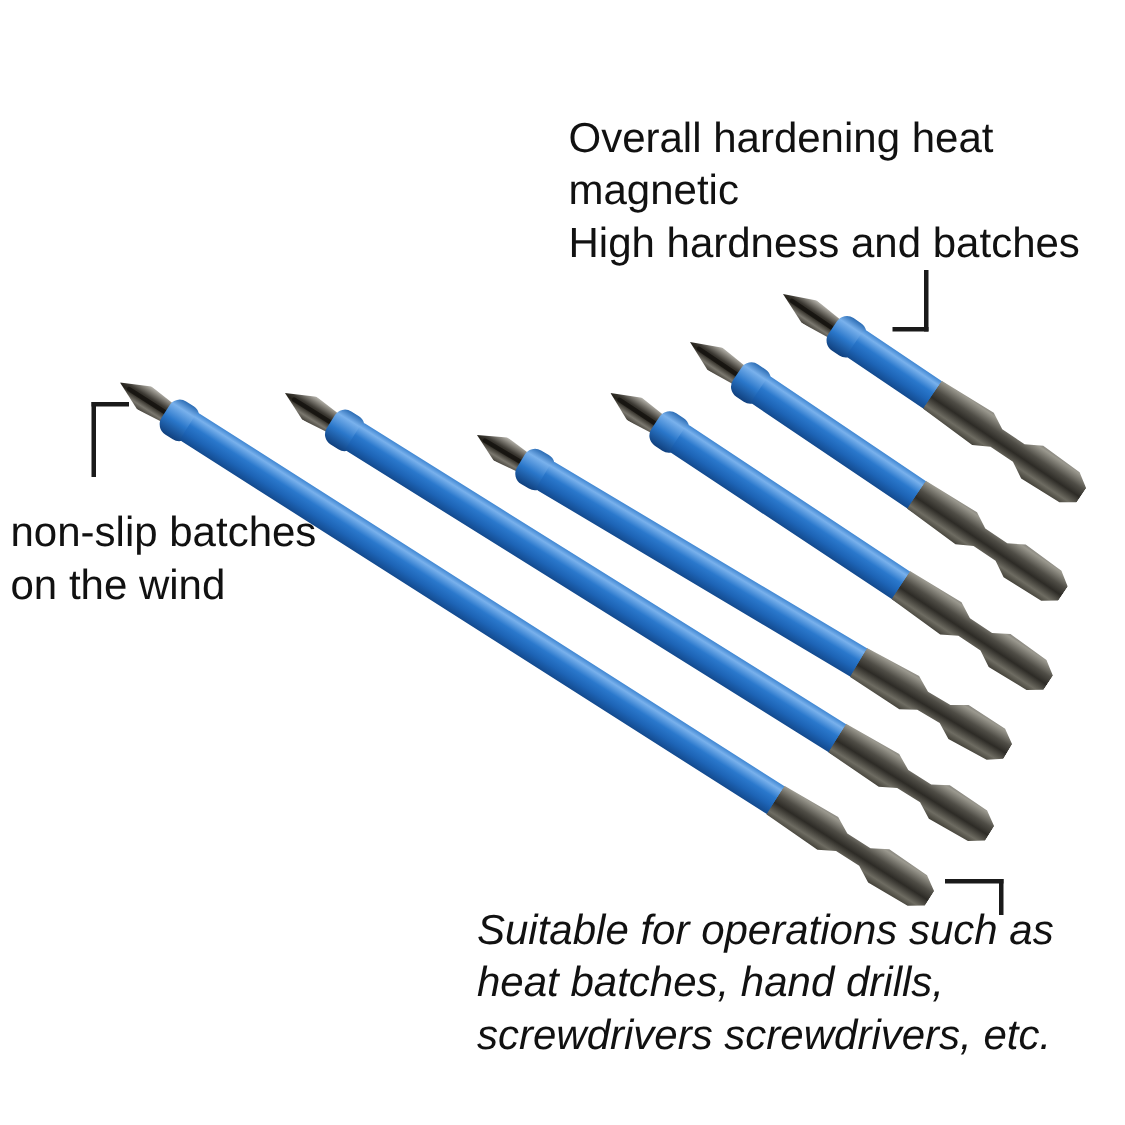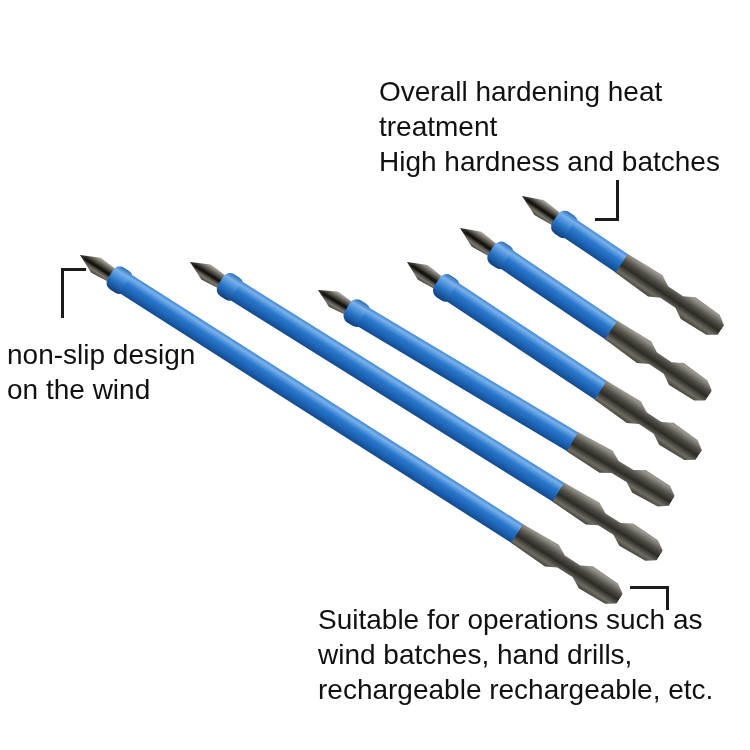--- a/index.html
+++ b/index.html
@@ -5,21 +5,21 @@
   html,body{margin:0;padding:0;}
   body{width:750px;height:750px;background:#fff;overflow:hidden;
        font-family:"Liberation Sans","DejaVu Sans",sans-serif;}
   #stage{position:relative;width:605px;height:750px;background:var(--bg,#fff);}
 
   
   .ann{position:absolute;color:var(--txt,#111);font-size:28px;line-height:35px;
        white-space:nowrap;}
   .ann-heat{left:379px;top:74px;}
   .ann-magnet{left:7px;top:337px;}
-  .ann-apps{left:318px;top:602px;}
+  .ann-apps{left:318px;top:602px;font-style:italic;}
 
   
   .leader-seg{position:absolute;background:var(--line,#1a1a1a);}
 
   
   .bit{position:absolute;height:28px;transform-origin:0 50%;}
   .bit>div{position:absolute;}
   .head{left:0;top:4px;height:20px;
         clip-path:polygon(0 50%,48% 5%,100% 15%,100% 85%,48% 95%);
         background:linear-gradient(180deg,#cbc9c2 0%,#8a877f 18%,#3b3832 40%,#232019 55%,#7a776e 78%,#35322b 100%);}
@@ -33,33 +33,33 @@
         clip-path:polygon(0 10%,34% 4%,43% 25%,58% 25%,67% 3%,92% 7%,100% 30%,100% 70%,92% 93%,67% 97%,58% 75%,43% 75%,34% 96%,0 90%);
         background:linear-gradient(180deg,#83817a 0%,#9b998f 10%,#4f4d46 36%,#2d2b26 56%,#6e6c62 80%,#3b3931 100%);}
 </style>
 </head>
 <body>
 
 <div id="stage">
 
   <div class="ann ann-heat">
     <div class="ann-line">Overall hardening heat</div>
-    <div class="ann-line">treatment</div>
+    <div class="ann-line">magnetic</div>
     <div class="ann-line">High hardness and batches</div>
   </div>
 
   <div class="ann ann-magnet">
-    <div class="ann-line">non-slip design</div>
+    <div class="ann-line">non-slip batches</div>
     <div class="ann-line">on the wind</div>
   </div>
 
   <div class="ann ann-apps">
     <div class="ann-line">Suitable for operations such as</div>
-    <div class="ann-line">wind batches, hand drills,</div>
-    <div class="ann-line">rechargeable rechargeable, etc.</div>
+    <div class="ann-line">heat batches, hand drills,</div>
+    <div class="ann-line">screwdrivers screwdrivers, etc.</div>
   </div>
 
 <div class="bit" style="left: 80px; top: 241px; width: 640px; transform: rotate(32.5deg);">
       <div class="head" style="width: 40px;">
         <div class="slot"></div>
       </div>
       <div class="collar" style="left: 36px;"></div>
       <div class="sleeve" style="left: 54px; width: 470px;"></div>
       <div class="shank" style="width: 122px;"></div>
     </div>

